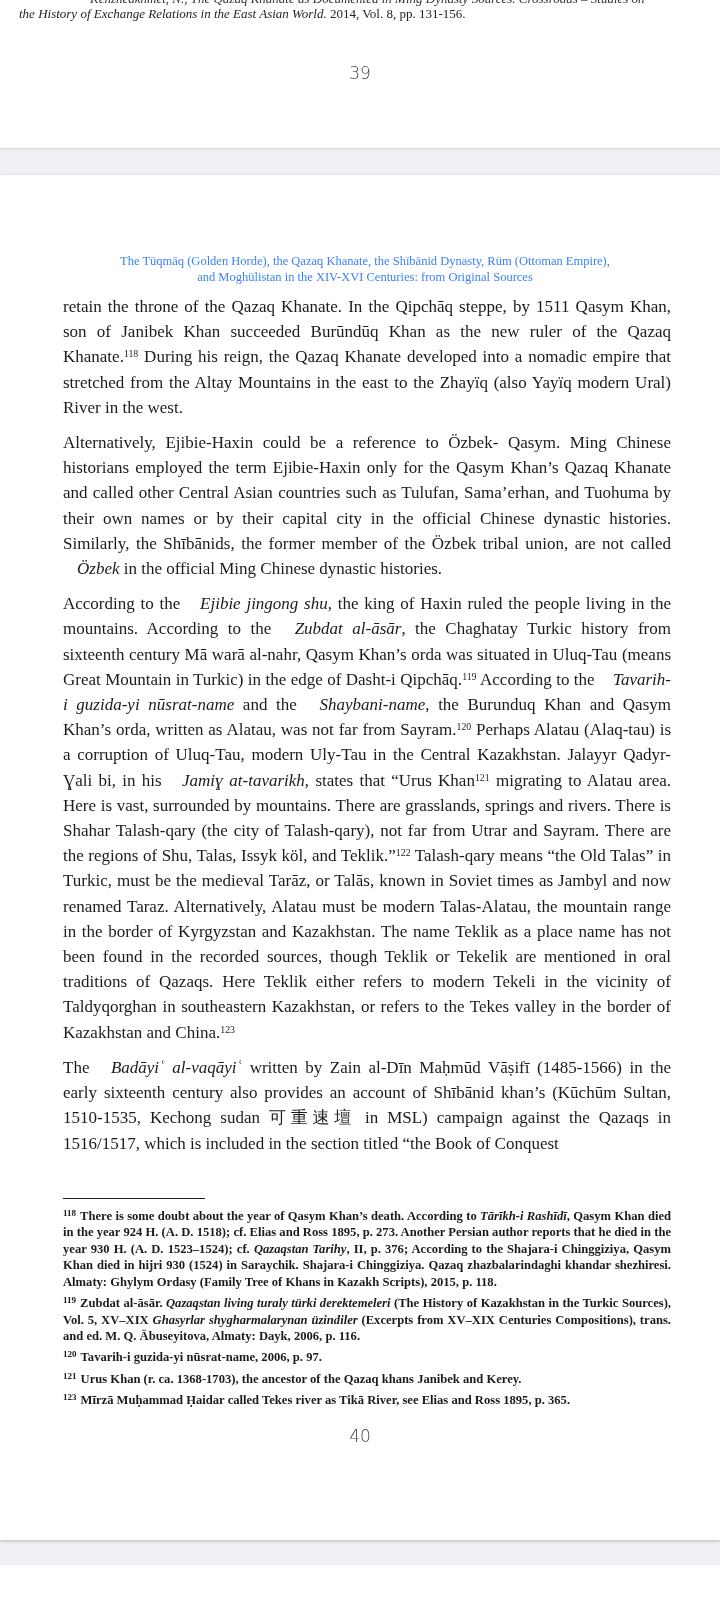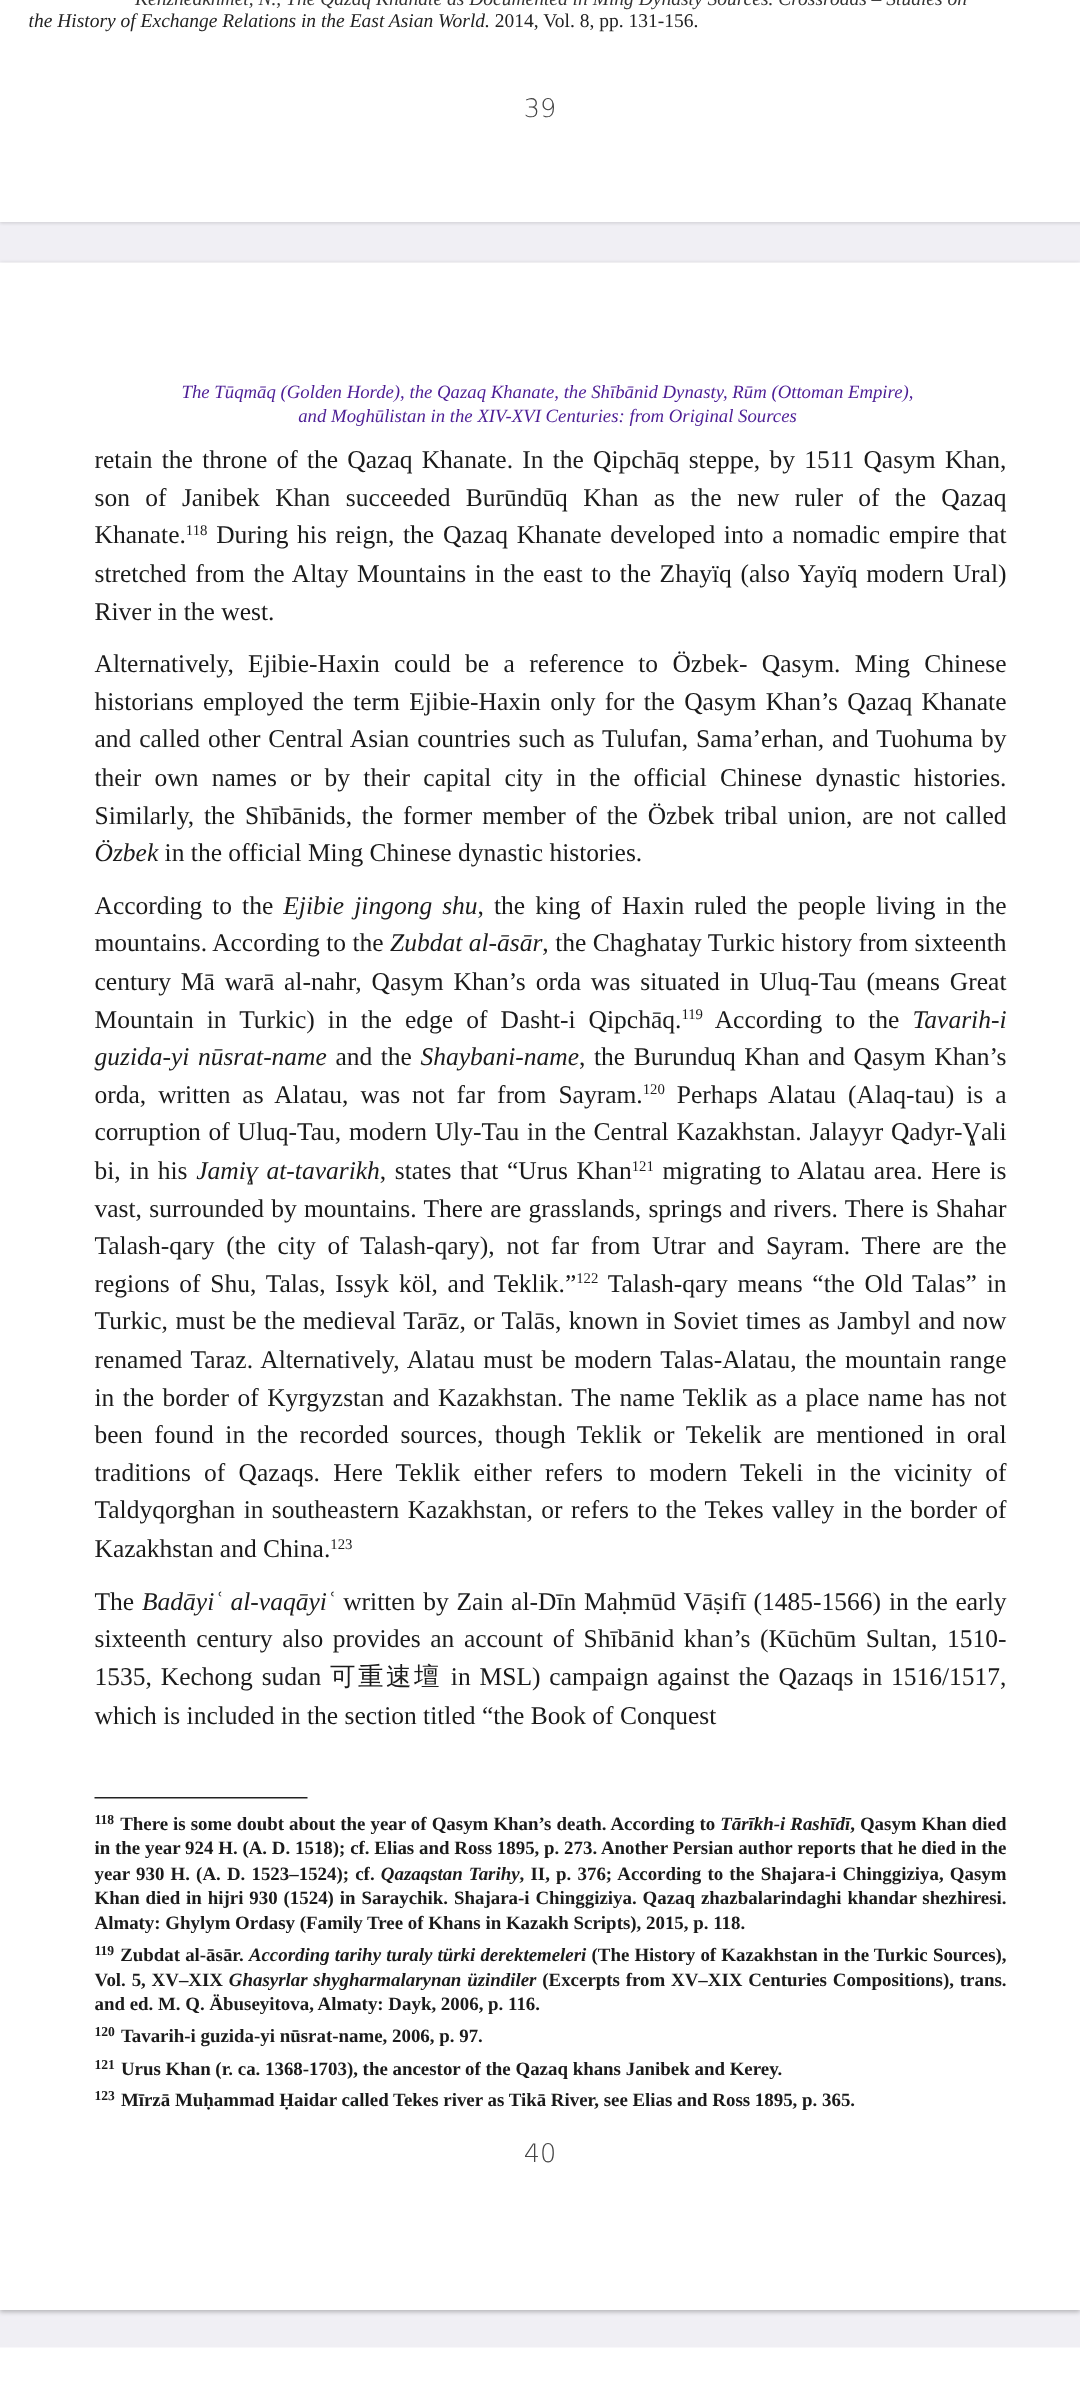--- a/index.html
+++ b/index.html
@@ -29,29 +29,29 @@
   .page-num {
     position: absolute; width: 720px; left: 0; text-align: center;
     font-family: "DejaVu Sans", sans-serif; font-size: 17px; color: #444;
     font-weight: 300;
   }
   .page-prev .page-num { top: 63px; }
   .page-cur .page-num { top: 1251px; }
 
   .running-head {
     position: absolute; top: 78px; left: 60px; width: 610px;
-    text-align: center; font-size: 12.5px; line-height: 16px; color: #4c1d95; font-style: italic;
+    text-align: center; font-size: 12.5px; line-height: 16px; color: #3b82f6;
   }
   .body-text {
     position: absolute; left: 63px; top: 119px; width: 608px;
     font-size: 17px; line-height: 25.2px; text-align: justify;
     color: #1b1b1b;
   }
   .body-text p { margin: 0 0 10px 0; }
-  .body-text i { font-style: italic; }
+  .body-text i { font-style: italic; margin-left: 14px; }
   sup { font-size: 0.58em; vertical-align: 0.55em; line-height: 0; }
   .fn-sep {
     position: absolute; left: 63px; top: 1023px; width: 142px;
     border-top: 1px solid #222;
   }
   .footnotes {
     position: absolute; left: 63px; top: 1030px; width: 608px;
     font-size: 12.6px; line-height: 16.4px; text-align: justify; color: #1b1b1b; font-weight: bold;
   }
   .footnotes .fn { margin: 0 0 2px 0; }
@@ -83,21 +83,21 @@
     <p><span>According to the </span><i>Ejibie jingong shu</i><span>, the king of Haxin ruled the people living in the mountains. According to the </span><i>Zubdat al-āsār</i><span>, the Chaghatay Turkic history from sixteenth century Mā warā al-nahr, Qasym Khan’s orda was situated in Uluq-Tau (means Great Mountain in Turkic) in the edge of Dasht-i Qipchāq.</span><sup>119</sup><span> According to the </span><i>Tavarih-i guzida-yi nūsrat-name</i><span> and the </span><i>Shaybani-name</i><span>, the Burunduq Khan and Qasym Khan’s orda, written as Alatau, was not far from Sayram.</span><sup>120</sup><span> Perhaps Alatau (Alaq-tau) is a corruption of Uluq-Tau, modern Uly-Tau in the Central Kazakhstan. Jalayyr Qadyr-Ɣali bi, in his </span><i>Jamiɣ at-tavarikh</i><span>, states that “Urus Khan</span><sup>121</sup><span> migrating to Alatau area. Here is vast, surrounded by mountains. There are grasslands, springs and rivers. There is Shahar Talash-qary (the city of Talash-qary), not far from Utrar and Sayram. There are the regions of Shu, Talas, Issyk köl, and Teklik.”</span><sup>122</sup><span> Talash-qary means “the Old Talas” in Turkic, must be the medieval Tarāz, or Talās, known in Soviet times as Jambyl and now renamed Taraz. Alternatively, Alatau must be modern Talas-Alatau, the mountain range in the border of Kyrgyzstan and Kazakhstan. The name Teklik as a place name has not been found in the recorded sources, though Teklik or Tekelik are mentioned in oral traditions of Qazaqs. Here Teklik either refers to modern Tekeli in the vicinity of Taldyqorghan in southeastern Kazakhstan, or refers to the Tekes valley in the border of Kazakhstan and China.</span><sup>123</sup></p>
 
     <p><span>The </span><i>Badāyiʿ al-vaqāyiʿ</i><span> written by Zain al-Dīn Maḥmūd Vāṣifī (1485-1566) in the early sixteenth century also provides an account of Shībānid khan’s (Kūchūm Sultan, 1510-1535, Kechong sudan 可重速壇 in MSL) campaign against the Qazaqs in 1516/1517, which is included in the section titled “the Book of Conquest</span></p>
   </div>
 
   <div class="fn-sep"></div>
 
   <div class="footnotes">
     <div class="fn"><span class="fn-num">118</span><span>There is some doubt about the year of Qasym Khan’s death. According to </span><i>Tārīkh-i Rashīdī</i><span>, Qasym Khan died in the year 924 H. (A. D. 1518); cf. Elias and Ross 1895, p. 273. Another Persian author reports that he died in the year 930 H. (A. D. 1523–1524); cf. </span><i>Qazaqstan Tarihy</i><span>, II, p. 376; According to the Shajara-i Chinggiziya, Qasym Khan died in hijri 930 (1524) in Saraychik. Shajara-i Chinggiziya. Qazaq zhazbalarindaghi khandar shezhiresi. Almaty: Ghylym Ordasy (Family Tree of Khans in Kazakh Scripts), 2015, p. 118.</span></div>
 
-    <div class="fn"><span class="fn-num">119</span><span>Zubdat al-āsār. </span><i>According tarihy turaly türki derektemeleri</i><span> (The History of Kazakhstan in the Turkic Sources), Vol. 5, XV–XIX </span><i>Ghasyrlar shygharmalarynan üzindiler</i><span> (Excerpts from XV–XIX Centuries Compositions), trans. and ed. M. Q. Äbuseyitova, Almaty: Dayk, 2006, p. 116.</span></div>
+    <div class="fn"><span class="fn-num">119</span><span>Zubdat al-āsār. </span><i>Qazaqstan living turaly türki derektemeleri</i><span> (The History of Kazakhstan in the Turkic Sources), Vol. 5, XV–XIX </span><i>Ghasyrlar shygharmalarynan üzindiler</i><span> (Excerpts from XV–XIX Centuries Compositions), trans. and ed. M. Q. Äbuseyitova, Almaty: Dayk, 2006, p. 116.</span></div>
 
     <div class="fn"><span class="fn-num">120</span><span>Tavarih-i guzida-yi nūsrat-name, 2006, p. 97.</span></div>
 
     <div class="fn"><span class="fn-num">121</span><span>Urus Khan (r. ca. 1368-1703), the ancestor of the Qazaq khans Janibek and Kerey.</span></div>
 
 
     <div class="fn"><span class="fn-num">123</span><span>Mīrzā Muḥammad Ḥaidar called Tekes river as Tikā River, see Elias and Ross 1895, p. 365.</span></div>
   </div>
 
   <div class="page-num">40</div>

